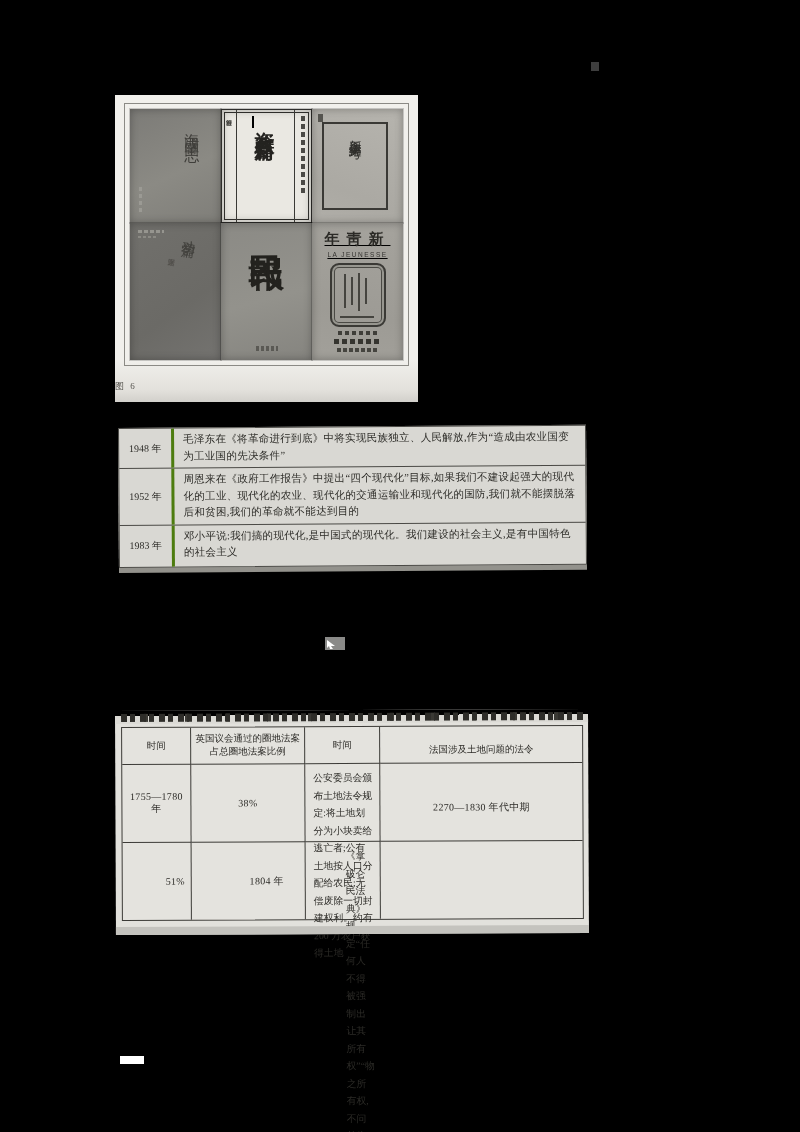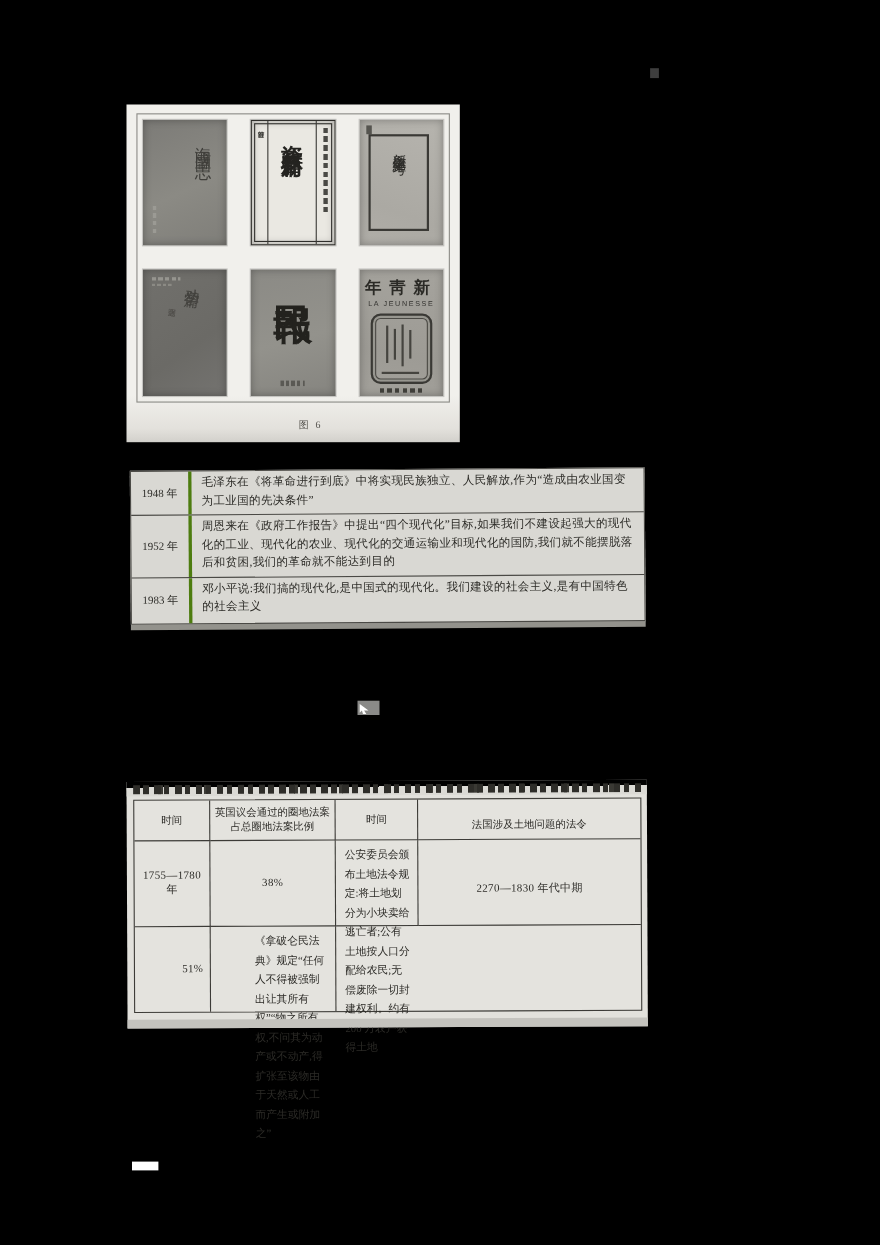--- a/index.html
+++ b/index.html
@@ -14,25 +14,25 @@
 
   
   .figure-panel{
     left:115px;top:95px;width:303px;height:307px;
     background:linear-gradient(#f1f0ec 0 86%, #e3e1dc 96%, #d2d0cb);
   }
   .figure-frame{
     position:absolute;left:9px;top:8px;right:9px;bottom:36px;
     border:1px solid #8b8a85;
     padding:5px;box-sizing:border-box;
-    display:grid;grid-template-columns:repeat(3,1fr);grid-template-rows:114px 1fr;gap:22px;
+    display:grid;grid-template-columns:repeat(3,1fr);grid-template-rows:114px 1fr;gap:0;text-decoration:underline;
   }
   .cover{position:relative;overflow:hidden;box-shadow:inset 0 0 8px rgba(0,0,0,.30), 0 0 0 1px rgba(0,0,0,.18);}
   .figure-caption{
-    position:absolute;bottom:9px;left:16px;width:100%;text-align:center;
+    position:absolute;bottom:9px;left:0;width:100%;text-align:left;
     font-size:9px;color:#55534e;letter-spacing:2px;
   }
   
   .c1{background:linear-gradient(155deg,#7c7b77,#8b8a84 55%,#7f7e79);}
   .c1 .title{position:absolute;left:57%;top:12px;font-size:15px;letter-spacing:5px;color:#3f3e3a;}
   .c1 .mark-bl{position:absolute;left:9px;bottom:10px;width:3px;height:26px;
     background:repeating-linear-gradient(#9b9a94 0 4px,transparent 4px 7px);}
   
   .c2{background:#eae8e2;border:1px solid #2f2e2b;outline:1px solid #2f2e2b;outline-offset:-4px;
       display:flex;box-sizing:border-box;}
@@ -220,18 +220,19 @@
     <div>英国议会通过的圈地法案占总圈地法案比例</div>
     <div>时间</div>
     <div>法国涉及土地问题的法令</div>
 
     <div class="num">1755—1780 年</div>
     <div class="num">38%</div>
     <div class="law">公安委员会颁布土地法令规定:将土地划分为小块卖给逃亡者;公有土地按人口分配给农民;无偿废除一切封建权利。约有 200 万农户获得土地</div>
 
     <div class="num">2270—1830 年代中期</div>
     <div class="num">51%</div>
+    <div class="num">1804 年</div>
     <div class="law">《拿破仑民法典》规定“任何人不得被强制出让其所有权”“物之所有权,不问其为动产或不动产,得扩张至该物由于天然或人工而产生或附加之”</div>
   </div>
   <div class="t2-shadow"></div>
 </div>
 
 <div class="abs white-bar"></div>
 
 </body></html>

